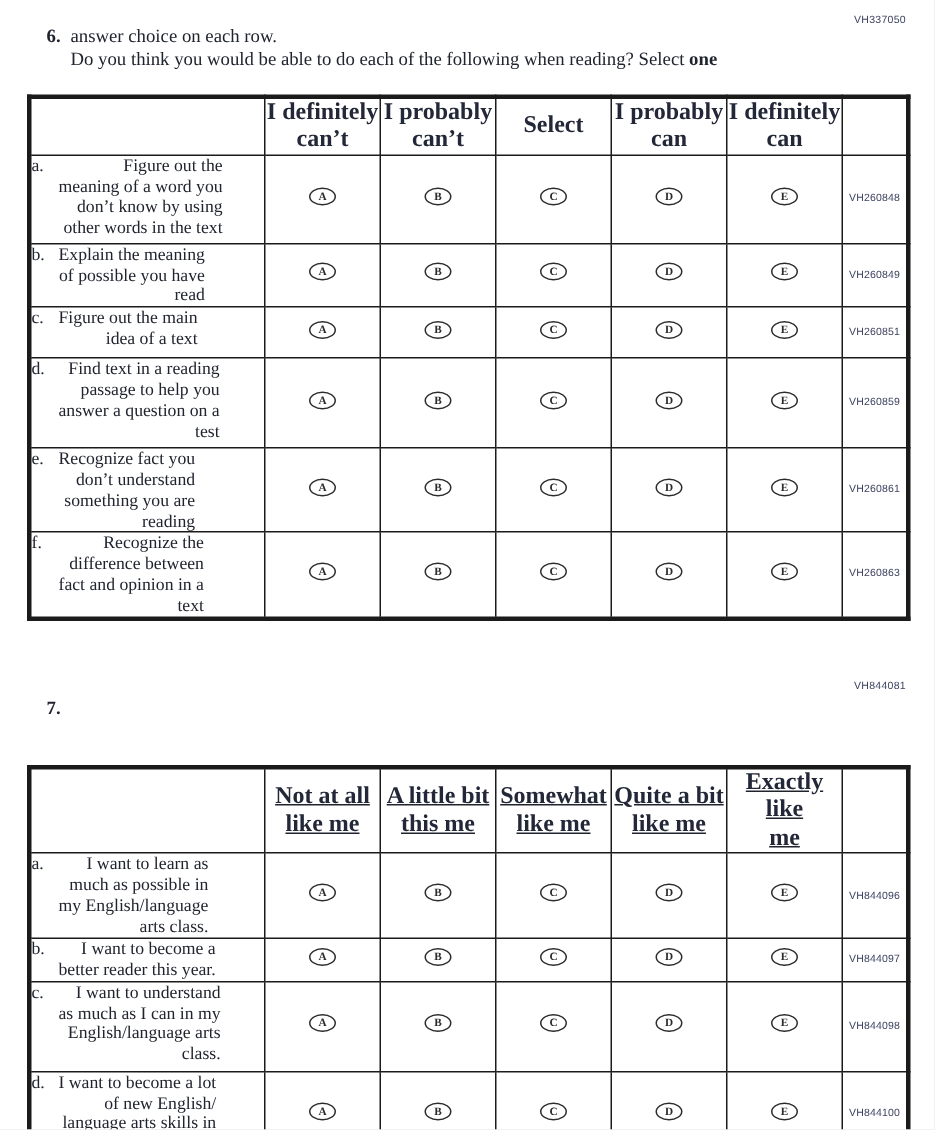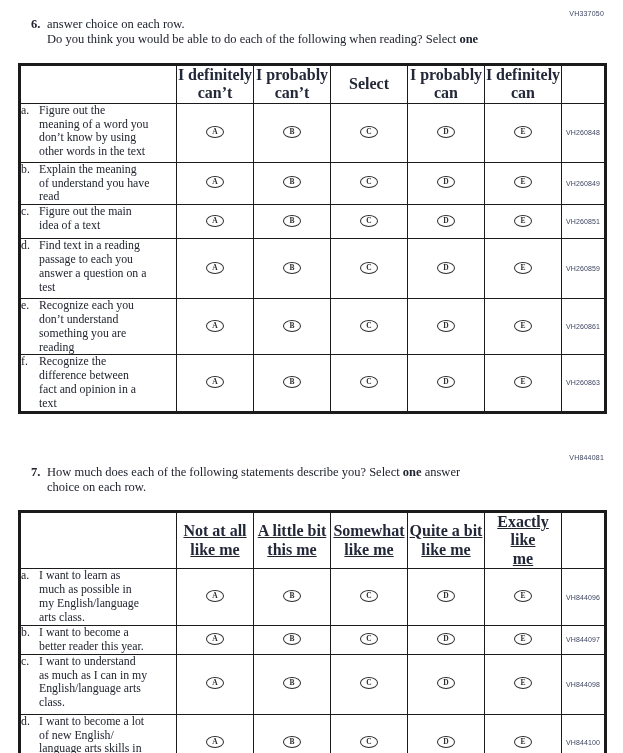--- a/index.html
+++ b/index.html
@@ -52,21 +52,21 @@
     color:#232838;
   }
   td.label{
     vertical-align:top;
     font-size:11.8px;
     line-height:1.17;
     padding:2px 1px 2px 4px;
   }
   .labwrap{display:flex;}
   .rletter{flex:0 0 18px;width:18px;}
-  .rtext{white-space:pre-line;}
+  .rtext{white-space:pre-line;text-align:right;}
   td.opt{text-align:center;vertical-align:middle;}
   .bubble{
     display:inline-block;
     position:relative;
     width:16px;height:10px;
     border:1.2px solid #2c2c2c;
     border-radius:50%;
   }
   .bl{
     position:absolute;
@@ -140,21 +140,21 @@
       <td class="opt"><span class="bubble"><span class="bl">C</span></span></td>
       <td class="opt"><span class="bubble"><span class="bl">D</span></span></td>
       <td class="opt"><span class="bubble"><span class="bl">E</span></span></td>
       <td class="code">VH260848</td>
     </tr>
     <tr style="height:40px;">
       <td class="label">
             <div class="labwrap">
               <span class="rletter">b.</span>
               <span class="rtext">Explain the meaning
-of understand you have
+of possible you have
 read</span>
             </div>
           </td>
       <td class="opt"><span class="bubble"><span class="bl">A</span></span></td>
       <td class="opt"><span class="bubble"><span class="bl">B</span></span></td>
       <td class="opt"><span class="bubble"><span class="bl">C</span></span></td>
       <td class="opt"><span class="bubble"><span class="bl">D</span></span></td>
       <td class="opt"><span class="bubble"><span class="bl">E</span></span></td>
       <td class="code">VH260849</td>
     </tr>
@@ -171,37 +171,37 @@
       <td class="opt"><span class="bubble"><span class="bl">C</span></span></td>
       <td class="opt"><span class="bubble"><span class="bl">D</span></span></td>
       <td class="opt"><span class="bubble"><span class="bl">E</span></span></td>
       <td class="code">VH260851</td>
     </tr>
     <tr style="height:60px;">
       <td class="label">
             <div class="labwrap">
               <span class="rletter">d.</span>
               <span class="rtext">Find text in a reading
-passage to each you
+passage to help you
 answer a question on a
 test</span>
             </div>
           </td>
       <td class="opt"><span class="bubble"><span class="bl">A</span></span></td>
       <td class="opt"><span class="bubble"><span class="bl">B</span></span></td>
       <td class="opt"><span class="bubble"><span class="bl">C</span></span></td>
       <td class="opt"><span class="bubble"><span class="bl">D</span></span></td>
       <td class="opt"><span class="bubble"><span class="bl">E</span></span></td>
       <td class="code">VH260859</td>
     </tr>
     <tr style="height:54px;">
       <td class="label">
             <div class="labwrap">
               <span class="rletter">e.</span>
-              <span class="rtext">Recognize each you
+              <span class="rtext">Recognize fact you
 don’t understand
 something you are
 reading</span>
             </div>
           </td>
       <td class="opt"><span class="bubble"><span class="bl">A</span></span></td>
       <td class="opt"><span class="bubble"><span class="bl">B</span></span></td>
       <td class="opt"><span class="bubble"><span class="bl">C</span></span></td>
       <td class="opt"><span class="bubble"><span class="bl">D</span></span></td>
       <td class="opt"><span class="bubble"><span class="bl">E</span></span></td>
@@ -224,24 +224,20 @@
       <td class="opt"><span class="bubble"><span class="bl">E</span></span></td>
       <td class="code">VH260863</td>
     </tr>
   </tbody>
     </table>
 
   <div class="qcode" style="top:454px;right:19px;">VH844081</div>
 
   <div class="qtext" style="top:465px;left:31px;">
     <span class="qnum">7.</span>
-    <div class="qlines">
-      <div><span>How much does each of the following statements describe you? Select </span><b>one</b><span> answer</span></div>
-      <div>choice on each row.</div>
-    </div>
   </div>
 
   <table class="survey" style="top:510px;">
     <colgroup>
       <col class="c-label">
         <col class="c-opt">
         <col class="c-opt">
         <col class="c-opt">
         <col class="c-opt">
         <col class="c-opt">

